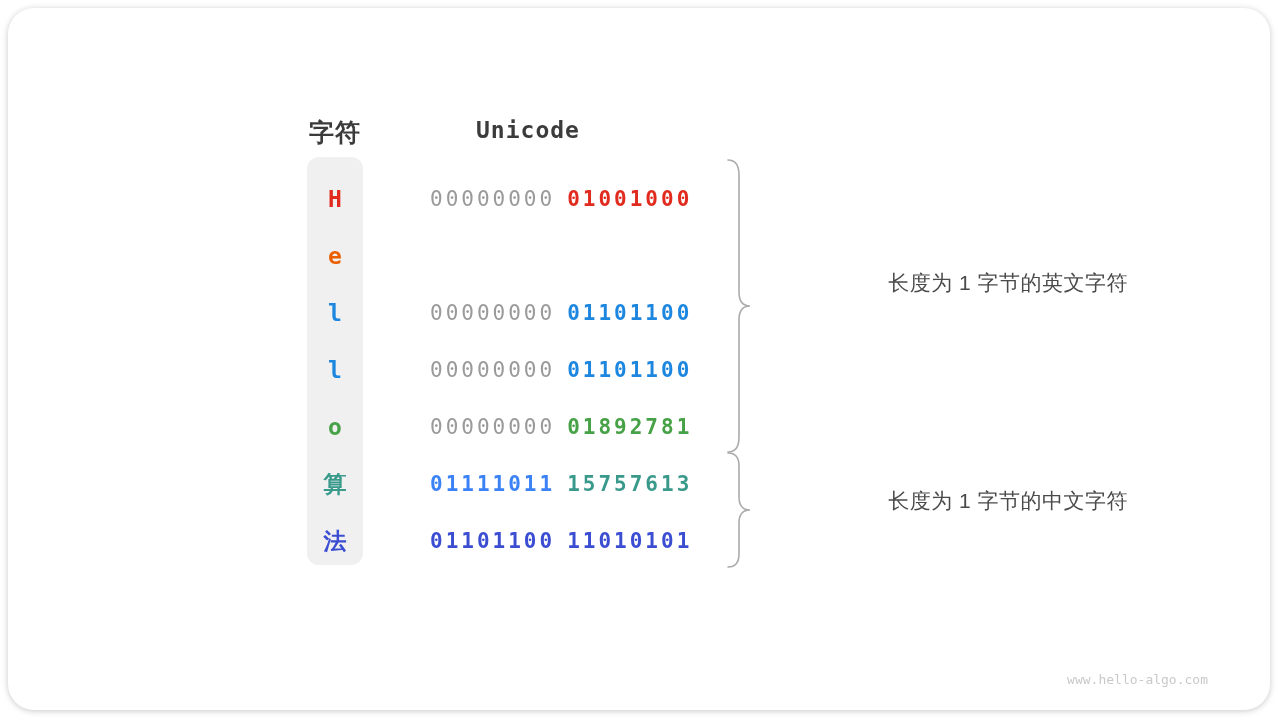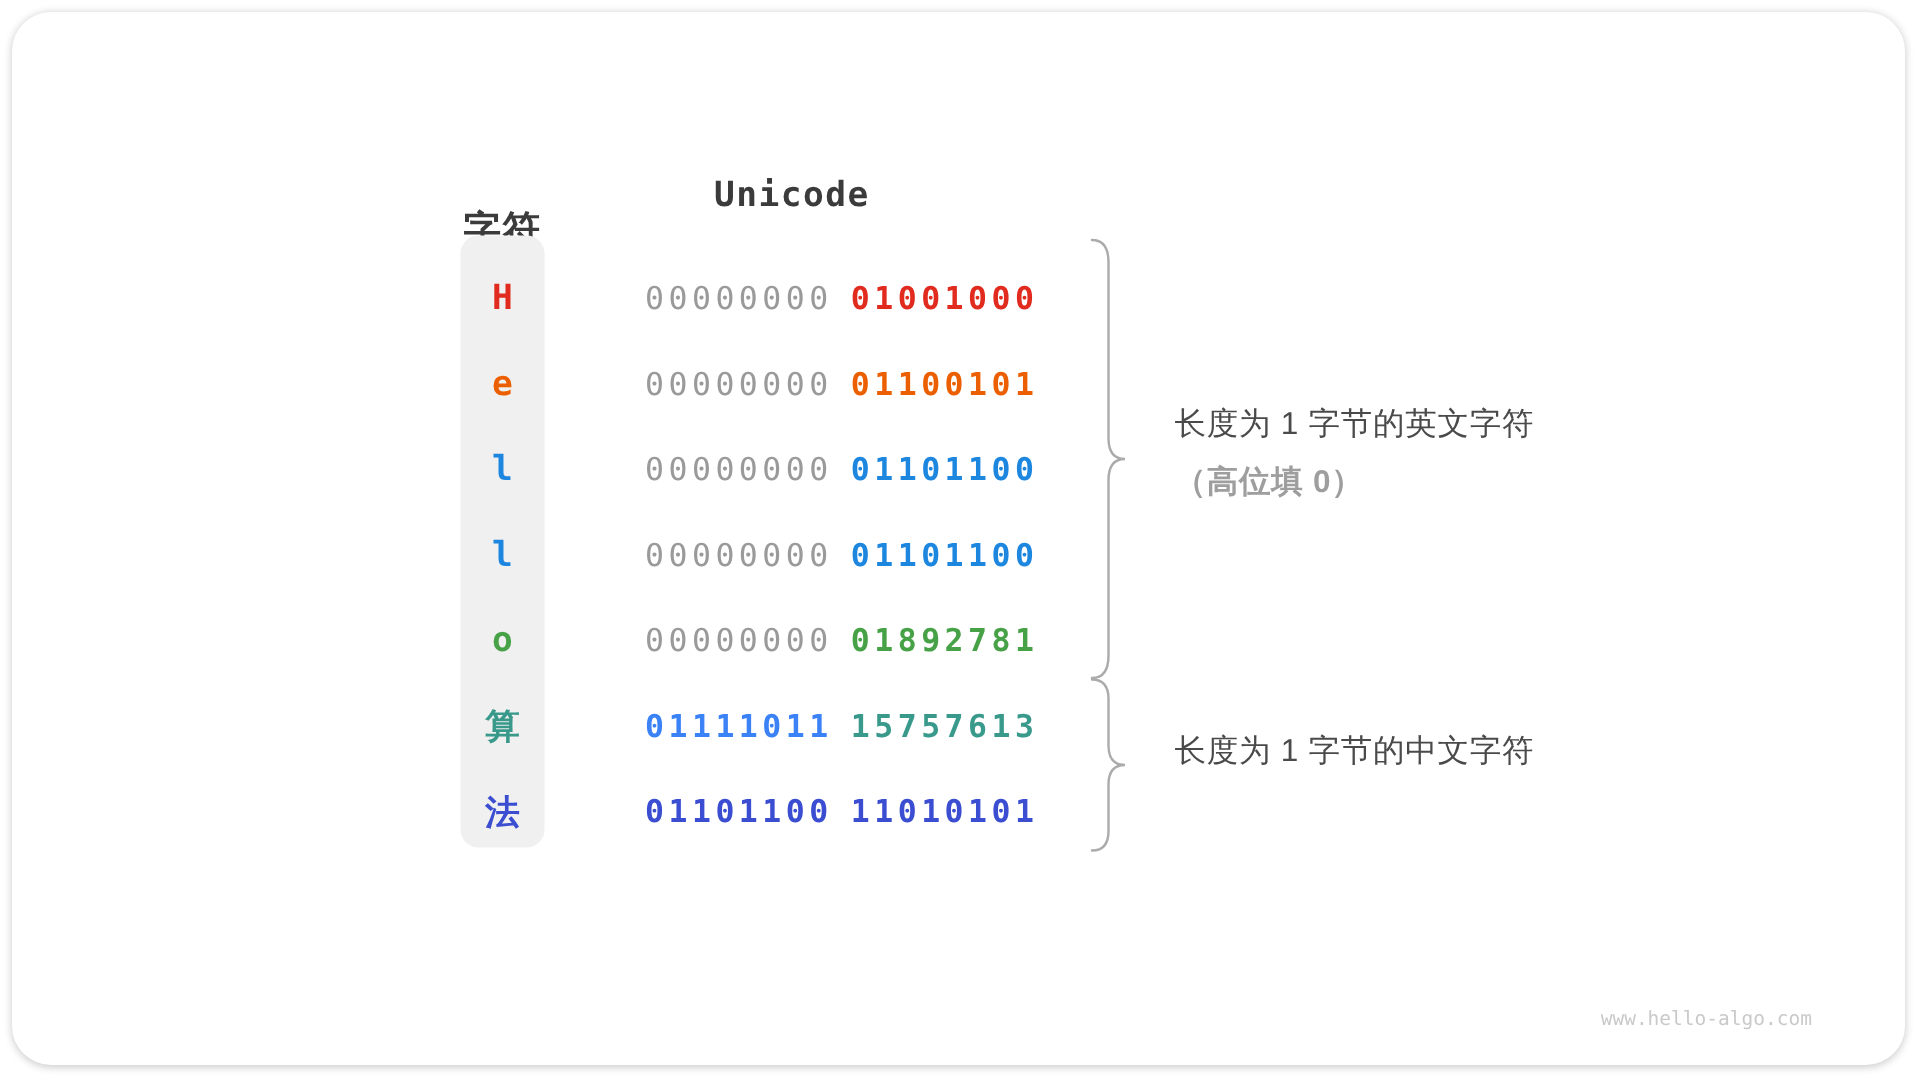--- a/index.html
+++ b/index.html
@@ -20,21 +20,20 @@
     box-shadow: 0 1px 6px rgba(0,0,0,0.22);
   }
   
   .hdr-char {
     position: absolute;
     left: 301px; top: 108px;
     font-size: 25px;
     font-weight: bold;
     letter-spacing: 1px;
     color: var(--heading, #3b3b3b);
-    margin-top: 20px;
   }
   .hdr-uni {
     position: absolute;
     left: 468px; top: 109px;
     font-family: "DejaVu Sans Mono", monospace;
     font-size: 23px;
     font-weight: bold;
     letter-spacing: 1px;
     color: var(--heading, #3b3b3b);
   }
@@ -78,23 +77,23 @@
     fill: none;
     stroke: var(--brace, #ababab);
     stroke-width: 1.6;
     stroke-linecap: round;
   }
   .brace1 { left: 715px; top: 150px; }
   .brace2 { left: 715px; top: 443px; }
   
   .ann {
     position: absolute;
-    left: 775px;
+    left: 740px;
     width: 380px;
-    text-align: left;
+    text-align: right;
     font-size: 21px;
     line-height: 39px;
     letter-spacing: 0.5px;
     color: var(--ann, #4a4a4a);
   }
   .ann1 { top: 255px; }
   .ann2 { top: 473px; }
   .ann .sub {
     color: var(--ann-sub, #9e9e9e);
     font-weight: bold;
@@ -118,21 +117,20 @@
   <div class="hdr-uni">Unicode</div>
 
   <div class="col-bg"></div>
 
   <div class="row" style="top:168px">
     <span class="char" style="color: rgb(224, 43, 30);">H</span>
     <span class="bin"><span class="b1 muted" style="color: rgb(154, 154, 154);">00000000</span><span class="b2" style="color: rgb(224, 43, 30); text-align: right;">01001000</span></span>
   </div>
   <div class="row" style="top:225px">
     <span class="char" style="color: rgb(236, 95, 0);">e</span>
-    <span class="bin"><span class="b1 muted" style="color: rgb(154, 154, 154);">00000000</span><span class="b2" style="color: rgb(236, 95, 0);">01100101</span></span>
   </div>
   <div class="row" style="top:282px">
     <span class="char" style="color: rgb(29, 135, 224);">l</span>
     <span class="bin"><span class="b1 muted" style="color: rgb(154, 154, 154);">00000000</span><span class="b2" style="color: rgb(29, 135, 224);">01101100</span></span>
   </div>
   <div class="row" style="top:339px">
     <span class="char" style="color: rgb(29, 135, 224);">l</span>
     <span class="bin"><span class="b1 muted" style="color: rgb(154, 154, 154);">00000000</span><span class="b2" style="color: rgb(29, 135, 224);">01101100</span></span>
   </div>
   <div class="row" style="top:396px">
@@ -150,21 +148,20 @@
 
   <svg class="brace brace1" width="30" height="296" viewBox="0 0 30 296">
     <path d="M5,2 Q16,2 16,17 L16,134 Q16,148 27,148 Q16,148 16,162 L16,279 Q16,294 5,294"></path>
   </svg>
   <svg class="brace brace2" width="30" height="118" viewBox="0 0 30 118">
     <path d="M5,2 Q16,2 16,15 L16,46 Q16,59 27,59 Q16,59 16,72 L16,103 Q16,116 5,116"></path>
   </svg>
 
   <div class="ann ann1">
     <div>长度为 1 字节的英文字符</div>
-    <div class="sub">（高位填 0）</div>
   </div>
   <div class="ann ann2">
     <div>长度为 1 字节的中文字符</div>
   </div>
 
   <div class="watermark">www.hello-algo.com</div>
 
 </div>
 
 </body></html>

